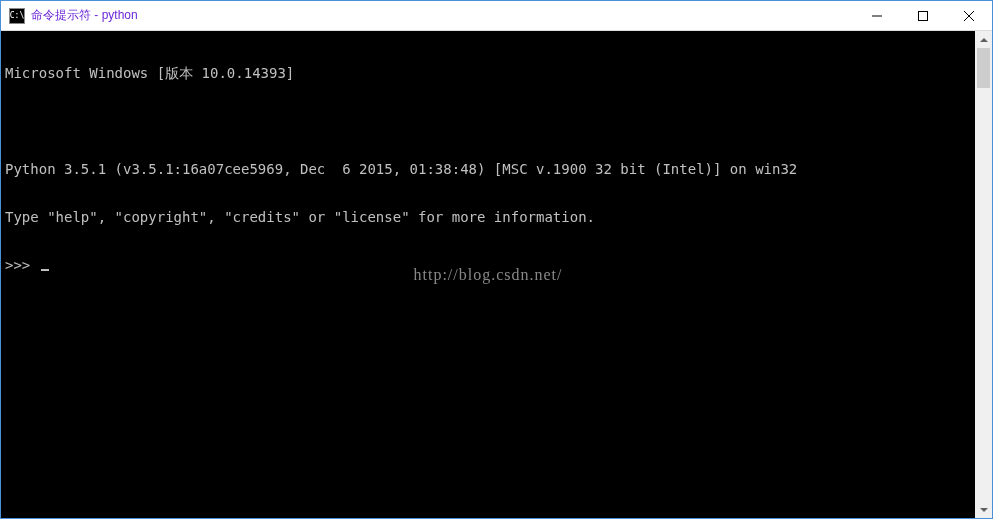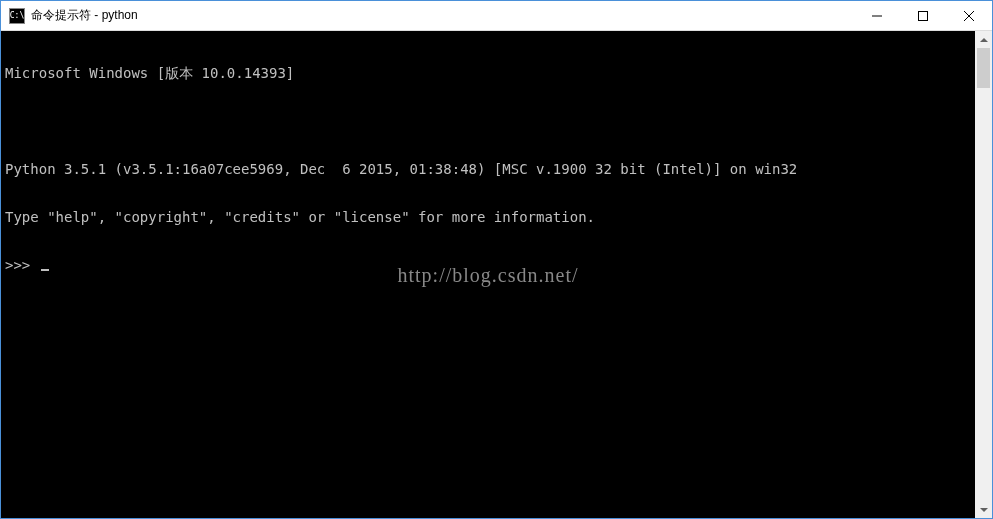--- a/index.html
+++ b/index.html
@@ -39,21 +39,21 @@
       border: 1px solid #888;
       display: flex;
       align-items: center;
       justify-content: center;
       font-size: 8px;
       color: #fff;
       font-family: monospace;
     }
     .titlebar-title {
       font-size: 12px;
-      color: #000000;
+      color: #6d28d9;
       flex: 1;
     }
     .titlebar-controls {
       display: flex;
       height: 100%;
     }
     .titlebar-btn {
       width: 46px;
       height: 100%;
       display: flex;
@@ -129,21 +129,21 @@
       height: 40px;
       background: #cdcdcd;
     }
     .watermark {
       position: absolute;
       top: 50%;
       left: 50%;
       transform: translate(-50%, -50%);
       color: #888;
       font-family: "SimSun", serif;
-      font-size: 20px;
+      font-size: 16px;
       letter-spacing: 1px;
       pointer-events: none;
     }
   </style>
 </head>
 <body>
 
 <div class="window">
   <div class="titlebar">
     <div class="titlebar-icon">C:\</div>

